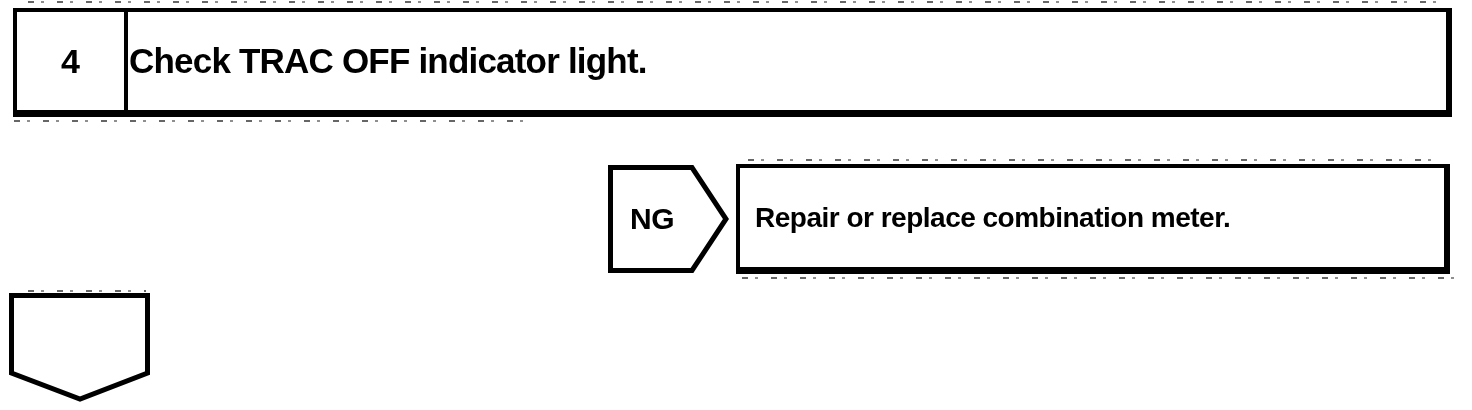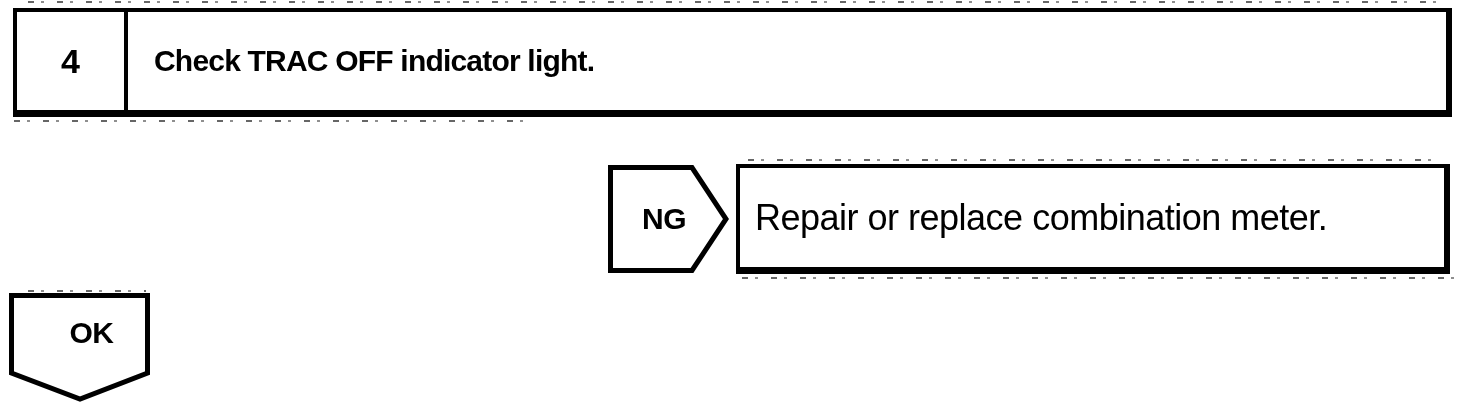--- a/index.html
+++ b/index.html
@@ -54,22 +54,22 @@
     display: flex;
     align-items: center;
     justify-content: center;
     font-size: 34px;
     font-weight: bold;
   }
   .step-title-cell {
     flex: 1;
     display: flex;
     align-items: center;
-    padding-left: 26px;
-    font-size: 30px;
+    padding-left: 1px;
+    font-size: 35px;
     font-weight: bold;
     letter-spacing: -0.8px;
   }
 
   
   .instruction {
     position: absolute;
     left: 8px;
     top: 125px;
     font-size: 30px;
@@ -92,42 +92,41 @@
     stroke-linejoin: miter;
   }
   .connector-label {
     position: absolute;
     display: flex;
     align-items: center;
     justify-content: center;
     font-size: 30px;
     font-weight: bold;
     letter-spacing: -0.5px;
-    padding-left: 12px;
   }
   .ng-label { left: 608px; top: 165px; width: 88px;  height: 108px; }
   .ok-label { left: 9px;   top: 293px; width: 141px; height: 80px;  }
 
   
   .ng-action-box {
     position: absolute;
     left: 736px;
     top: 164px;
     width: 714px;
     height: 110px;
     box-sizing: border-box;
     border: 4px solid #000;
     border-right-width: 6px;
     border-bottom-width: 7px;
     background: #fff;
     display: flex;
     align-items: center;
     padding-left: 15px;
-    font-size: 36px;
-    font-weight: normal;
+    font-size: 28px;
+    font-weight: bold;
     letter-spacing: -0.5px;
     white-space: nowrap;
   }
 </style>
 </head>
 <body>
 
 <div class="page">
 
   <div class="scan-dash dash-top-header"></div>
@@ -145,15 +144,14 @@
   <svg class="connector-svg ng-svg" viewBox="0 0 121 108" aria-hidden="true">
     <polygon points="2.5,2.5 84,2.5 118,54 84,105.5 2.5,105.5"></polygon>
   </svg>
   <div class="connector-label ng-label">NG</div>
 
   <div class="ng-action-box">Repair or replace combination meter.</div>
 
   <svg class="connector-svg ok-svg" viewBox="0 0 141 109" aria-hidden="true">
     <polygon points="2.5,2.5 138.5,2.5 138.5,80 71,106 2.5,80"></polygon>
   </svg>
-  <div class="connector-label ok-label">OK</div>
 
 </div>
 
 </body></html>

